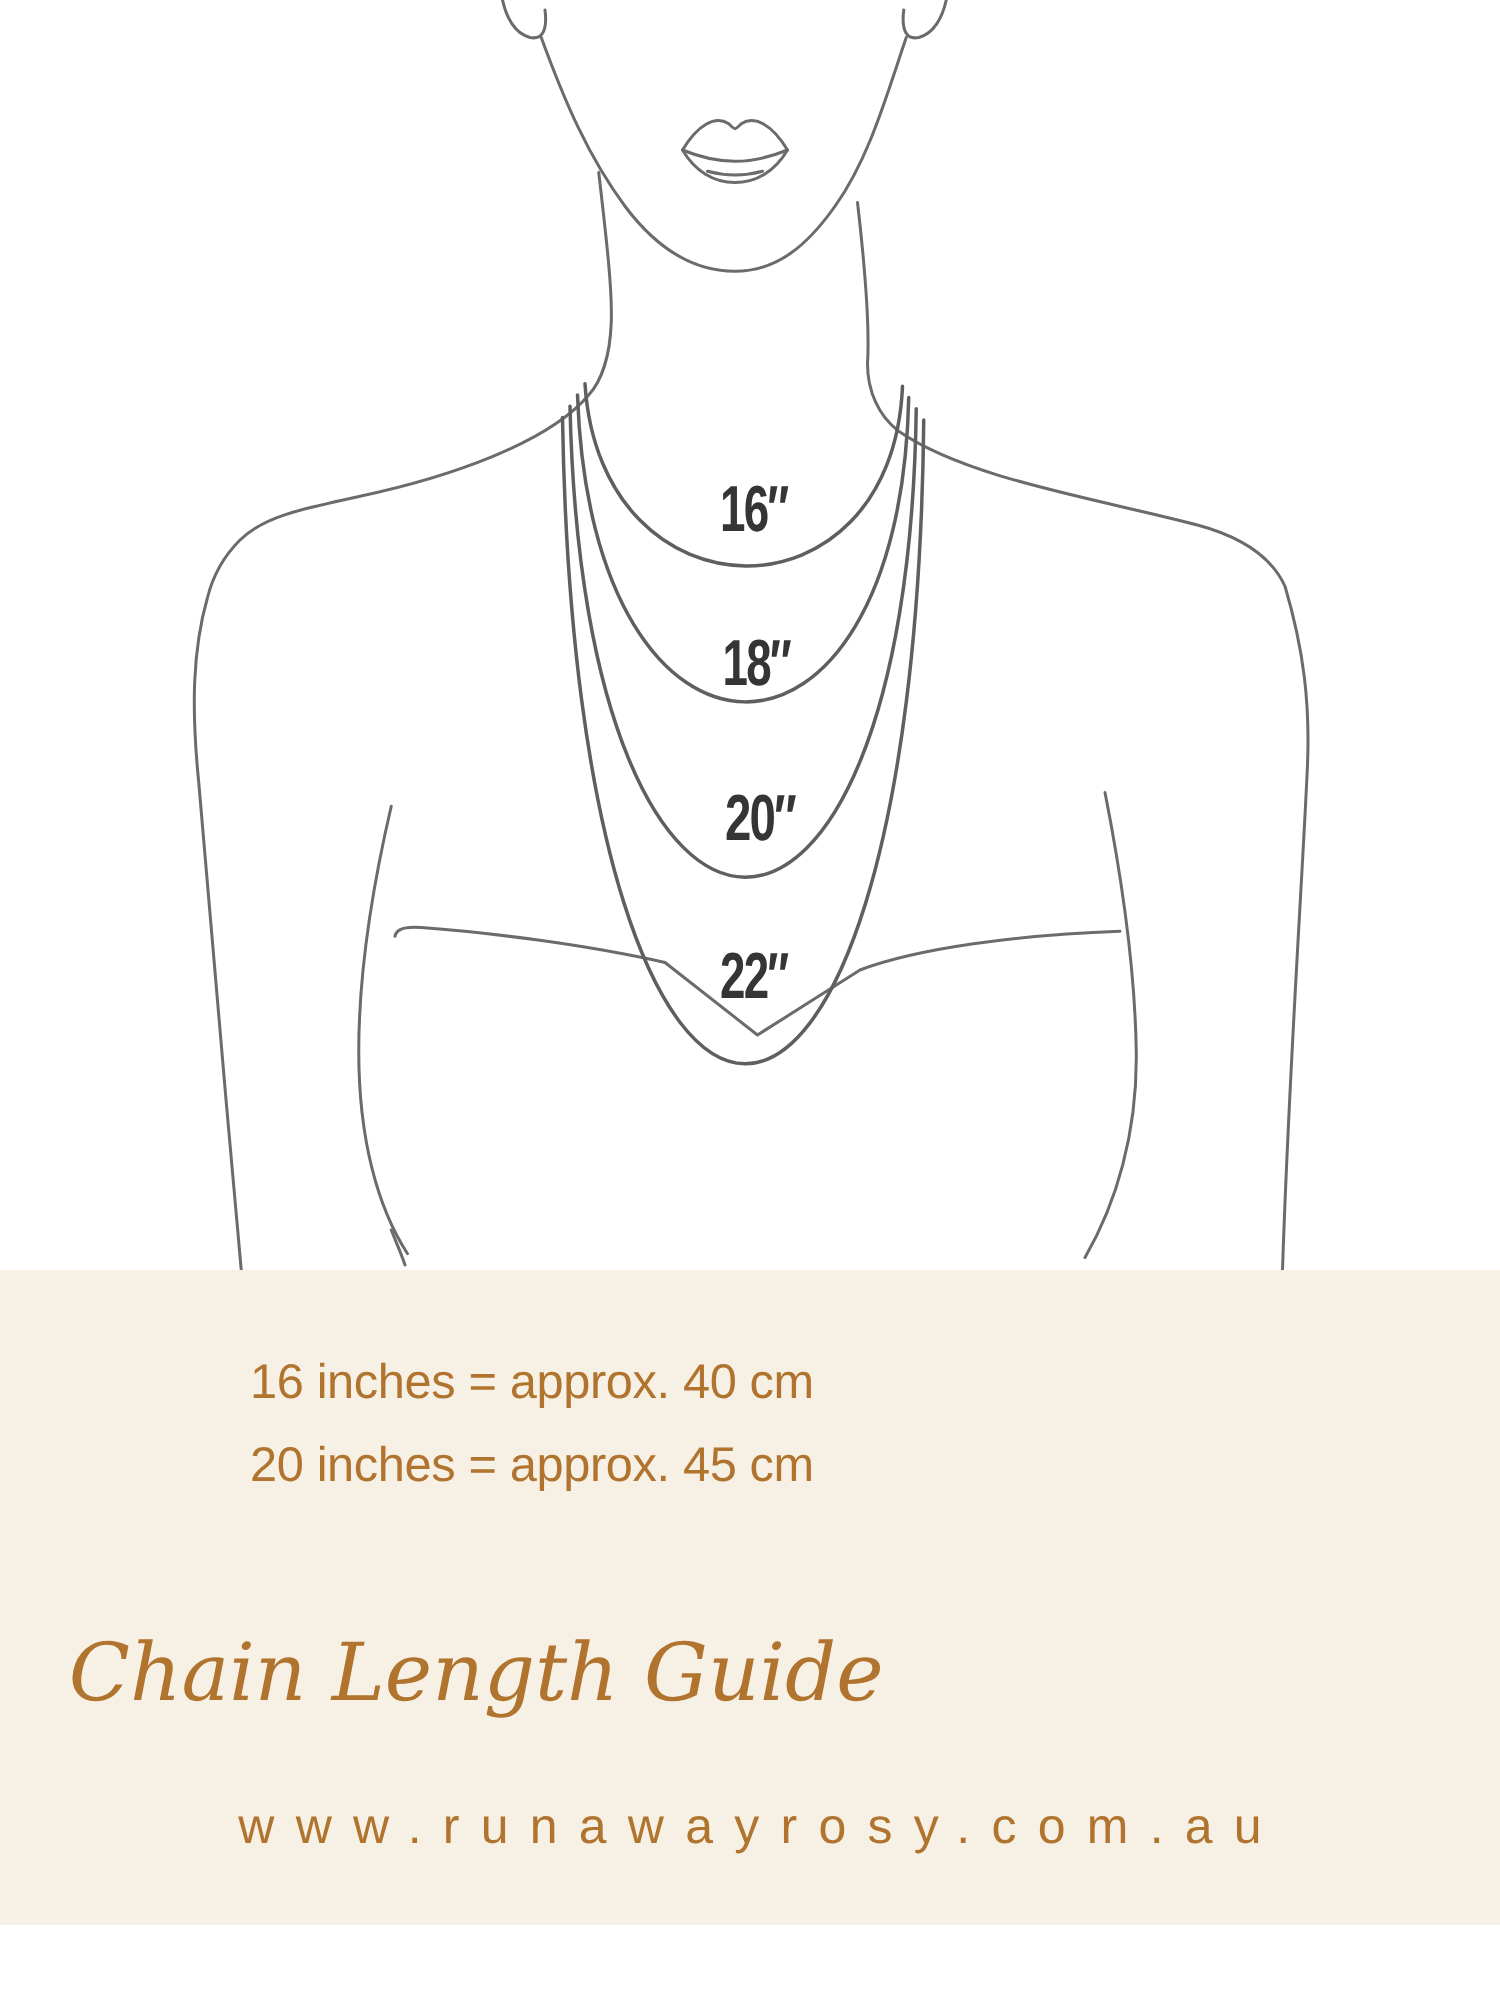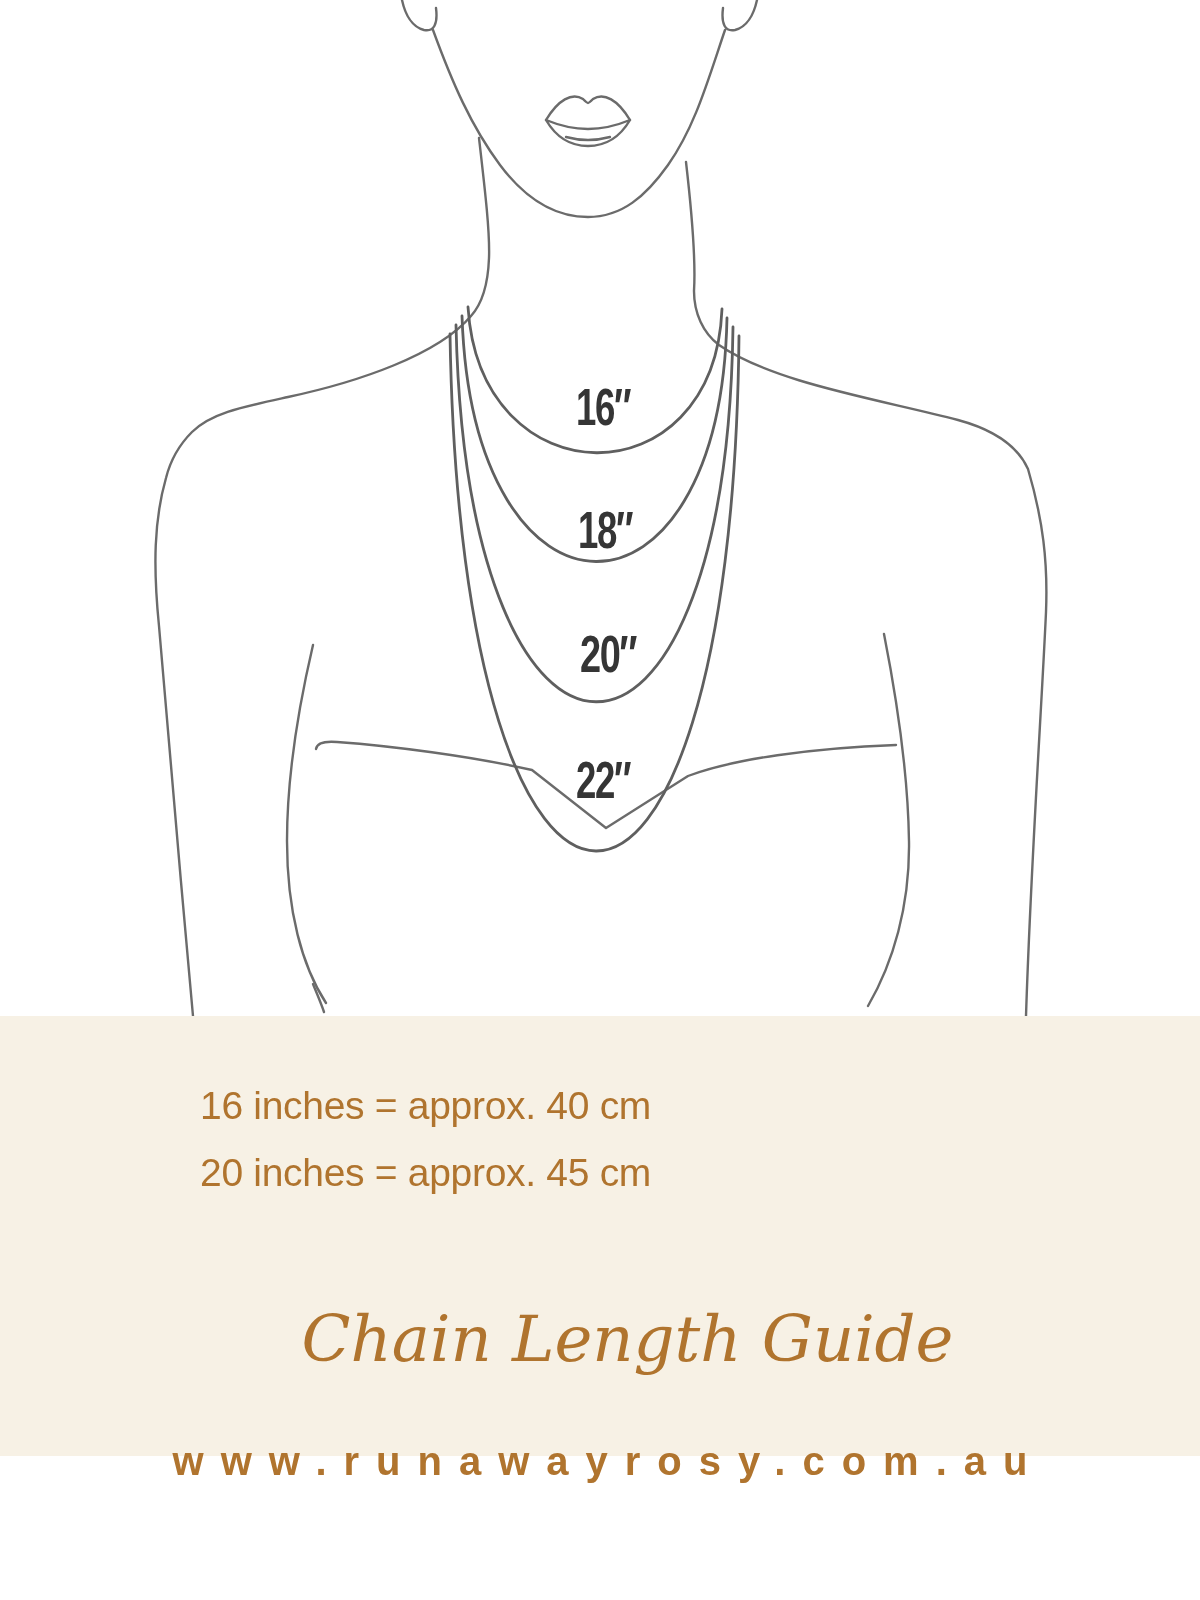--- a/index.html
+++ b/index.html
@@ -21,38 +21,38 @@
   }
   .figure-section svg{display:block;}
   .body-line{fill:none;stroke:var(--figure-line-gray);stroke-width:2.4;stroke-linecap:round;stroke-linejoin:round;}
   .chain-line{fill:none;stroke:var(--chain-line-gray);stroke-width:2.8;stroke-linecap:round;}
   .chain-label{
     fill:var(--label-dark);
     font-family:"Liberation Sans",sans-serif;
     font-size:52px;font-weight:bold;letter-spacing:-2px;
   }
   .info-section{
-    width:1200px;height:440px;background:var(--bottom-background);
+    width:1200px;height:524px;background:var(--bottom-background);
     box-sizing:border-box;padding-top:56px;
   }
   .columns{display:flex;padding-left:200px;}
   .conv-col{width:458px;}
   .note-col{width:420px;}
   .info-line{
     font-size:39px;line-height:67px;color:var(--accent-brown);
     letter-spacing:-0.3px;white-space:nowrap;
   }
   .script-title{
-    margin-top:92px;text-align:center;padding-left:55px;
+    margin-top:92px;text-align:left;padding-left:55px;
     font-family:"DejaVu Serif",serif;font-style:italic;
     font-size:64px;line-height:1.3;color:var(--accent-brown);
   }
   .website{
     margin-top:58px;text-align:center;padding-left:17px;
-    font-size:40px;letter-spacing:17px;font-weight:700;
+    font-size:40px;letter-spacing:17px;font-weight:400;
     color:var(--accent-brown);white-space:nowrap;
   }
 </style>
 </head>
 <body>
 
 <div class="page">
 
   <div class="figure-section">
     <svg width="1200" height="1016" viewBox="0 0 1200 1016" xmlns="http://www.w3.org/2000/svg">

